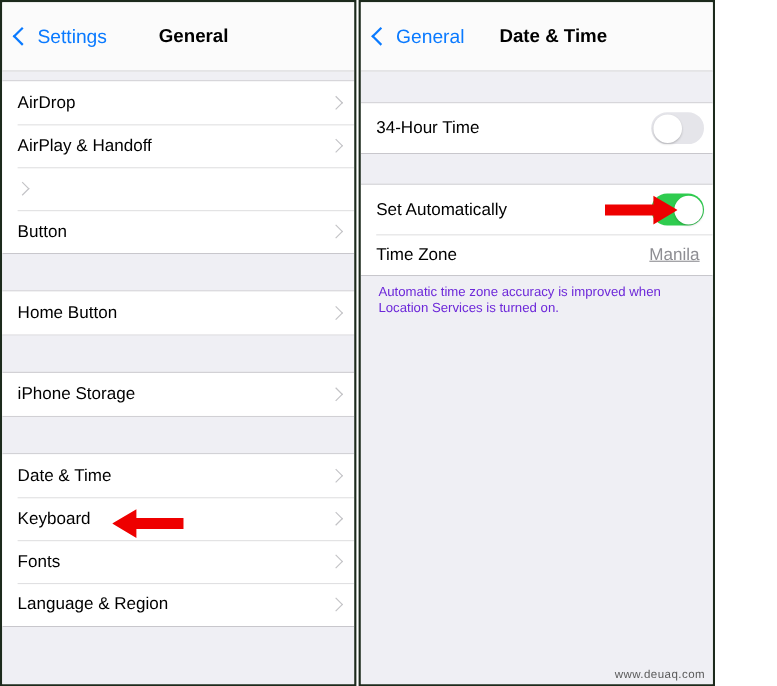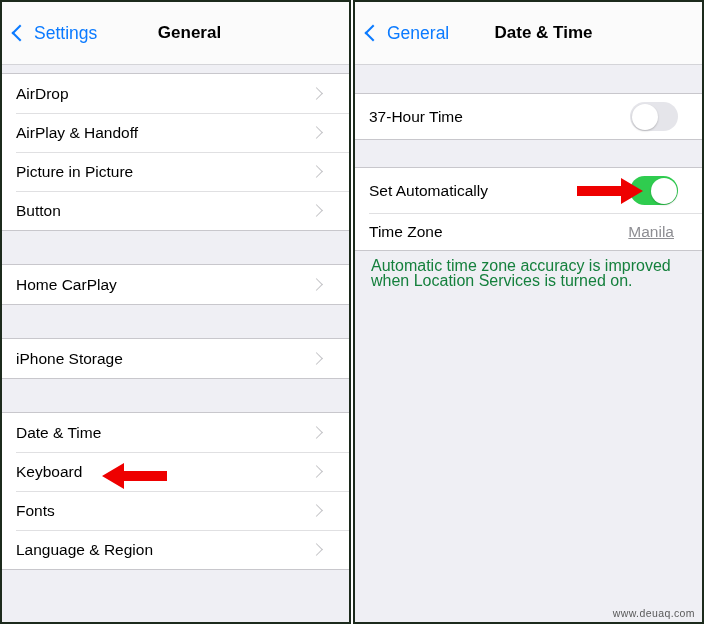--- a/index.html
+++ b/index.html
@@ -10,21 +10,21 @@
   body {
     width: 706px;
     height: 624px;
     font-family: "Liberation Sans", sans-serif;
     -webkit-font-smoothing: antialiased;
     overflow: hidden;
   }
 
   .screens {
     position: relative;
-    width: 706px;
+    width: 650px;
     height: 624px;
     display: flex;
     background: #ffffff;
   }
 
   
   .panel {
     position: relative;
     width: 351px;
     height: 624px;
@@ -89,21 +89,21 @@
     background: #ffffff;
     border-top: 1px solid #c8c7cc;
     border-bottom: 1px solid #c8c7cc;
   }
   .row {
     position: relative;
     display: flex;
     align-items: center;
     height: 39px;
     padding-left: 14px;
-    padding-right: 24px;
+    padding-right: 8px;
     background: #ffffff;
     cursor: pointer;
   }
   .row + .row::before {
     content: "";
     position: absolute;
     left: 14px; right: 0; top: 0;
     height: 1px;
     background: #e0e0e2;
   }
@@ -149,23 +149,23 @@
     border-radius: 50%;
     background: #ffffff;
     box-shadow: 0 1px 2px rgba(0,0,0,0.22);
   }
   .toggle.off .knob { left: 1.5px; }
   .toggle.on  .knob { left: 20.5px; }
 
   
   .footer-note {
     padding: 7px 16px 0 16px;
-    font-size: 16px;
+    font-size: 12px;
     line-height: 15px;
-    color: #15803d;
+    color: #6d28d9;
     background: #efeff4;
   }
 
   
   .arrow {
     position: absolute;
     z-index: 30;
     pointer-events: none;
   }
   .arrow svg { display: block; }
@@ -203,33 +203,32 @@
       <div class="group">
         <div class="row">
           <span class="row-label">AirDrop</span>
           <span class="chev-right"></span>
         </div>
         <div class="row">
           <span class="row-label">AirPlay &amp; Handoff</span>
           <span class="chev-right"></span>
         </div>
         <div class="row">
-          <span class="row-label">Picture in Picture</span>
           <span class="chev-right"></span>
         </div>
         <div class="row">
           <span class="row-label">Button</span>
           <span class="chev-right"></span>
         </div>
       </div>
 
       <div class="gap" style="height:33px"></div>
       <div class="group">
         <div class="row">
-          <span class="row-label">Home CarPlay</span>
+          <span class="row-label">Home Button</span>
           <span class="chev-right"></span>
         </div>
       </div>
 
       <div class="gap" style="height:33px"></div>
       <div class="group">
         <div class="row">
           <span class="row-label">iPhone Storage</span>
           <span class="chev-right"></span>
         </div>
@@ -272,21 +271,21 @@
       </div>
       <div class="nav-title">Date &amp; Time</div>
     </div>
 
     <div class="table-body">
 
       <div class="gap" style="height:28px"></div>
 
       <div class="group">
         <div class="row" style="height:45px">
-          <span class="row-label">37-Hour Time</span>
+          <span class="row-label">34-Hour Time</span>
           <span class="toggle off">
             <span class="knob"></span>
           </span>
         </div>
       </div>
 
       <div class="gap" style="height:27px"></div>
 
       <div class="group">
         <div class="row" style="height:45px">

